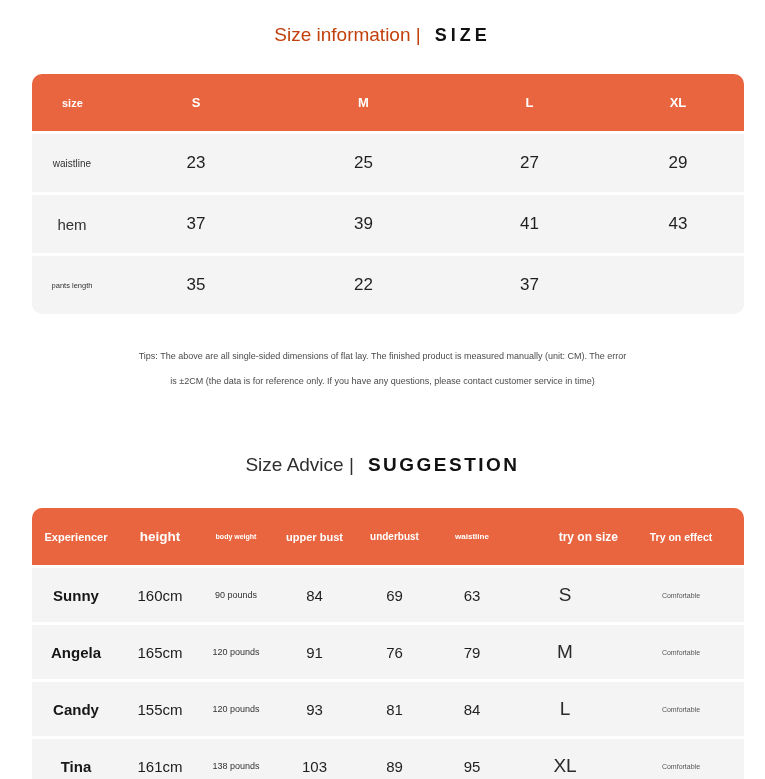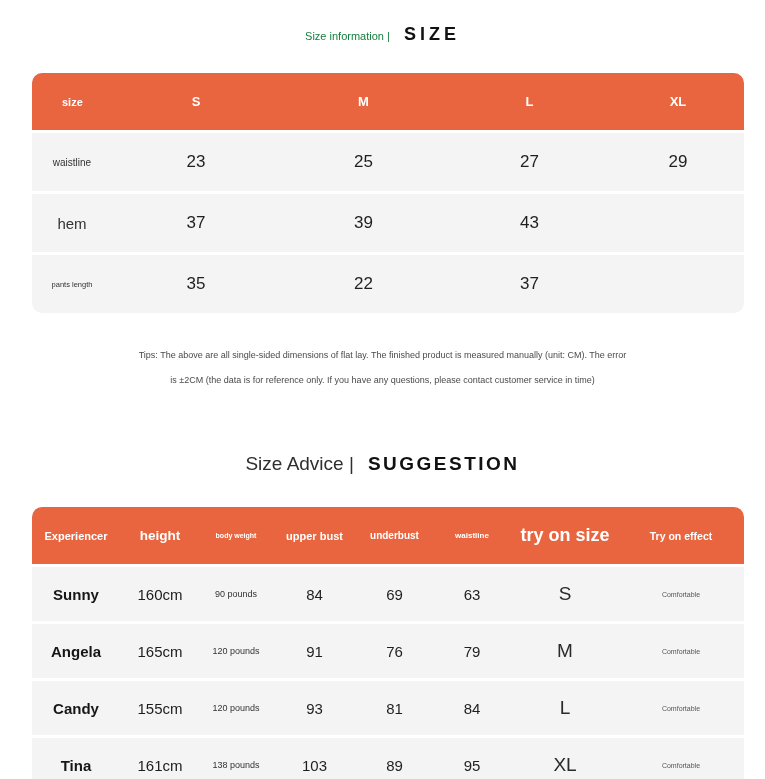--- a/index.html
+++ b/index.html
@@ -12,21 +12,21 @@
   .wrap{width:712px;margin:0 0 0 32px;}
 
   
   .section-title{
     width:765px;margin-left:-32px;
     text-align:center;
     display:flex;align-items:baseline;justify-content:center;gap:14px;
     color:#2b2b2b;
   }
   .title-size{padding-top:24px;margin-bottom:28px;}
-  .title-size .t-left{font-size:11px;color:#15803d;}
+  .title-size .t-left{font-size:19px;color:#c2410c;}
   .title-size .t-right{font-size:18px;font-weight:700;letter-spacing:4px;color:#111;}
   .title-advice{margin-top:60px;margin-bottom:32px;}
   .title-advice .t-left{font-size:19px;color:#2e2e2e;}
   .title-advice .t-right{font-size:19px;font-weight:700;letter-spacing:2.5px;color:#111;}
 
   
   .thead{
     background:#E8653F;
     border-radius:10px 10px 0 0;
     color:#ffffff;
@@ -66,21 +66,21 @@
   }
 
   
   .advice-grid{grid-template-columns:88px 80px 72px 85px 75px 80px 106px 126px;}
   .advice-table .thead .hc0{font-size:11px;}
   .advice-table .thead .hc1{font-size:13.5px;}
   .advice-table .thead .hc2{font-size:7px;}
   .advice-table .thead .hc3{font-size:11px;}
   .advice-table .thead .hc4{font-size:10px;}
   .advice-table .thead .hc5{font-size:8px;}
-  .advice-table .thead .hc6{font-size:18px;}
+  .advice-table .thead .hc6{font-size:12px;text-align:right;}
   .advice-table .thead .hc7{font-size:10.5px;}
   .advice-table .trow{height:54px;}
   .advice-table .c0{font-size:15px;font-weight:700;color:#161616;}
   .advice-table .c1{font-size:15px;color:#1c1c1c;}
   .advice-table .c2{font-size:9px;color:#333;}
   .advice-table .c3,.advice-table .c4,.advice-table .c5{font-size:15px;color:#1f1f1f;}
   .advice-table .c6{font-size:19px;font-weight:300;color:#2a2a2a;}
   .advice-table .c7{font-size:7px;color:#555;}
 </style>
 </head>
@@ -105,20 +105,21 @@
       <div class="tc tc-label">waistline</div>
       <div class="tc">23</div>
       <div class="tc">25</div>
       <div class="tc">27</div>
       <div class="tc">29</div>
     </div>
     <div class="trow size-grid row-hem">
       <div class="tc tc-label">hem</div>
       <div class="tc">37</div>
       <div class="tc">39</div>
+      <div class="tc">41</div>
       <div class="tc">43</div>
     </div>
     <div class="trow size-grid row-pantslength">
       <div class="tc tc-label">pants length</div>
       <div class="tc">35</div>
       <div class="tc">22</div>
       <div class="tc">37</div>
     </div>
   </div>
 

